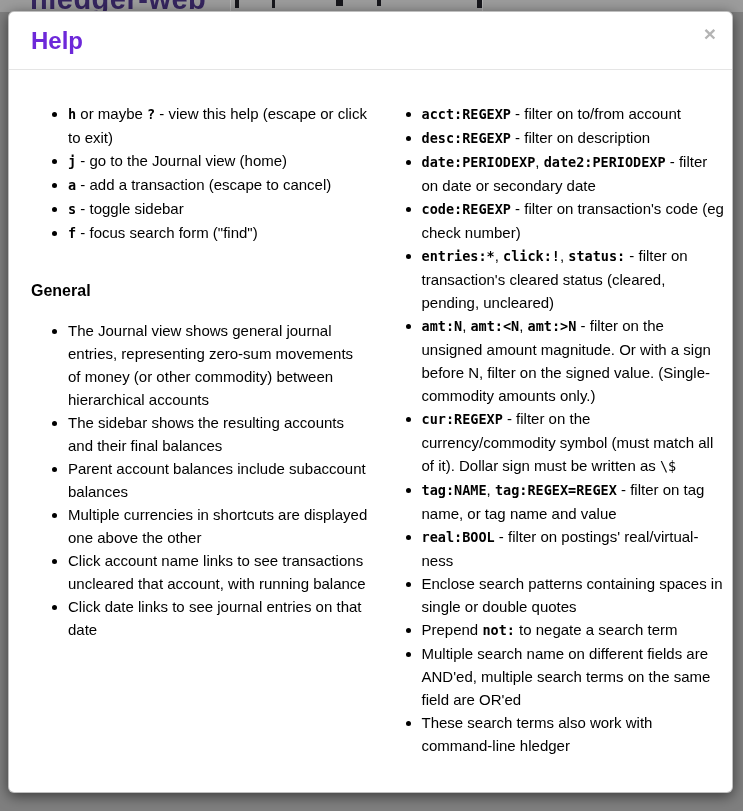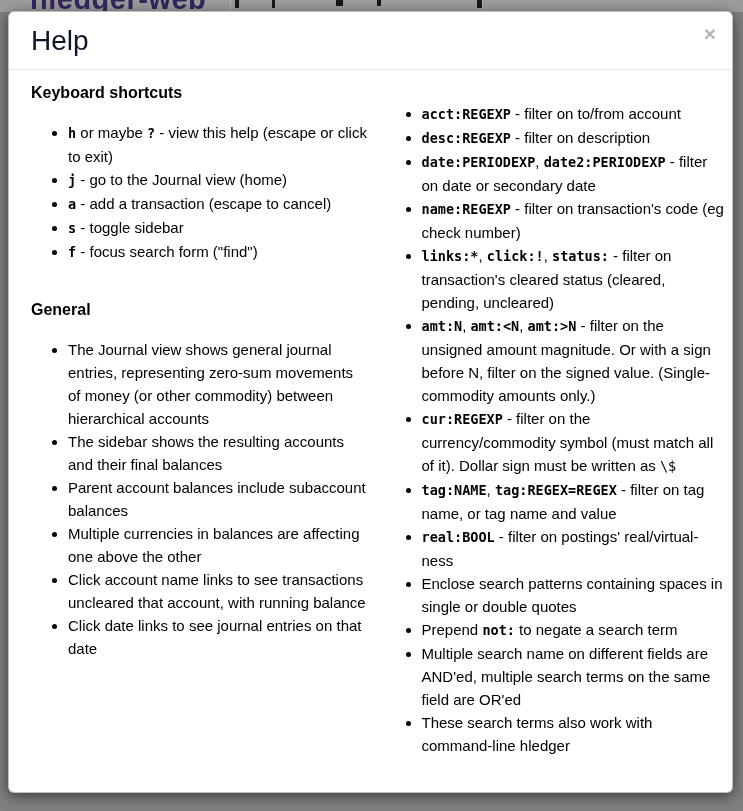--- a/index.html
+++ b/index.html
@@ -22,21 +22,21 @@
   .fr5{left:477px;width:5px;height:8px}
 
   
   .modal{
     position:absolute;left:8px;top:11px;width:725px;height:782px;
     box-sizing:border-box;background:#fff;
     border:1px solid rgba(0,0,0,.25);border-radius:6px;
     box-shadow:0 3px 14px rgba(0,0,0,.55);
   }
   .modal-header{position:relative;padding:14px 15px 14px 22px;border-bottom:1px solid #e5e5e5}
-  .modal-title{margin:0;font-size:28px;line-height:29px;font-weight:400;color:#0f172a}
+  .modal-title{margin:0;font-size:24px;line-height:29px;font-weight:700;color:#6d28d9}
   .close{
     position:absolute;right:16px;top:11px;
     font-size:21px;line-height:21px;font-weight:700;color:#b4b4b4;cursor:pointer;
   }
   .modal-body{display:flex;padding-top:13px;color:#000}
   .col{box-sizing:border-box}
   .col-left{width:50%;padding:0 2px 0 22px}
   .col-right{width:50%;padding:0 6px 0 14px}
 
   .section-heading{font-size:16px;font-weight:700;line-height:19px;margin:0;color:#000}
@@ -61,45 +61,44 @@
   <span class="frag fr5"></span>
 </div>
 
 <div class="modal">
   <div class="modal-header">
     <span class="close">×</span>
     <h3 class="modal-title">Help</h3>
   </div>
   <div class="modal-body">
     <div class="col col-left">
-        <h4 class="section-heading">Keyboard shortcuts</h4>
         <ul class="bullet-list">
           <li><code class="kw">h</code> or maybe <code class="kw">?</code> - view this help (escape or click to exit)</li>
           <li><code class="kw">j</code> - go to the Journal view (home)</li>
           <li><code class="kw">a</code> - add a transaction (escape to cancel)</li>
           <li><code class="kw">s</code> - toggle sidebar</li>
           <li><code class="kw">f</code> - focus search form ("find")</li>
         </ul>
         <h4 class="section-heading">General</h4>
         <ul class="bullet-list">
           <li>The Journal view shows general journal entries, representing zero-sum movements of money (or other commodity) between hierarchical accounts</li>
           <li>The sidebar shows the resulting accounts and their final balances</li>
           <li>Parent account balances include subaccount balances</li>
-          <li>Multiple currencies in balances are affecting one above the other</li>
+          <li>Multiple currencies in shortcuts are displayed one above the other</li>
           <li>Click account name links to see transactions uncleared that account, with running balance</li>
           <li>Click date links to see journal entries on that date</li>
         </ul>
       </div>
     <div class="col col-right">
         <ul class="bullet-list">
           <li><code class="kw">acct:REGEXP</code> - filter on to/from account</li>
           <li><code class="kw">desc:REGEXP</code> - filter on description</li>
           <li><code class="kw">date:PERIODEXP</code>, <code class="kw">date2:PERIODEXP</code> - filter on date or secondary date</li>
-          <li><code class="kw">name:REGEXP</code> - filter on transaction's code (eg check number)</li>
-          <li><code class="kw">links:*</code>, <code class="kw">click:!</code>, <code class="kw">status:</code> - filter on transaction's cleared status (cleared, pending, uncleared)</li>
+          <li><code class="kw">code:REGEXP</code> - filter on transaction's code (eg check number)</li>
+          <li><code class="kw">entries:*</code>, <code class="kw">click:!</code>, <code class="kw">status:</code> - filter on transaction's cleared status (cleared, pending, uncleared)</li>
           <li><code class="kw">amt:N</code>, <code class="kw">amt:&lt;N</code>, <code class="kw">amt:&gt;N</code> - filter on the unsigned amount magnitude. Or with a sign before N, filter on the signed value. (Single-commodity amounts only.)</li>
           <li><code class="kw">cur:REGEXP</code> - filter on the currency/commodity symbol (must match all of it). Dollar sign must be written as <code class="tt">\$</code></li>
           <li><code class="kw">tag:NAME</code>, <code class="kw">tag:REGEX=REGEX</code> - filter on tag name, or tag name and value</li>
           <li><code class="kw">real:BOOL</code> - filter on postings' real/virtual-ness</li>
           <li>Enclose search patterns containing spaces in single or double quotes</li>
           <li>Prepend <code class="kw">not:</code> to negate a search term</li>
           <li>Multiple search name on different fields are AND'ed, multiple search terms on the same field are OR'ed</li>
           <li>These search terms also work with command-line hledger</li>
         </ul>
       </div>

